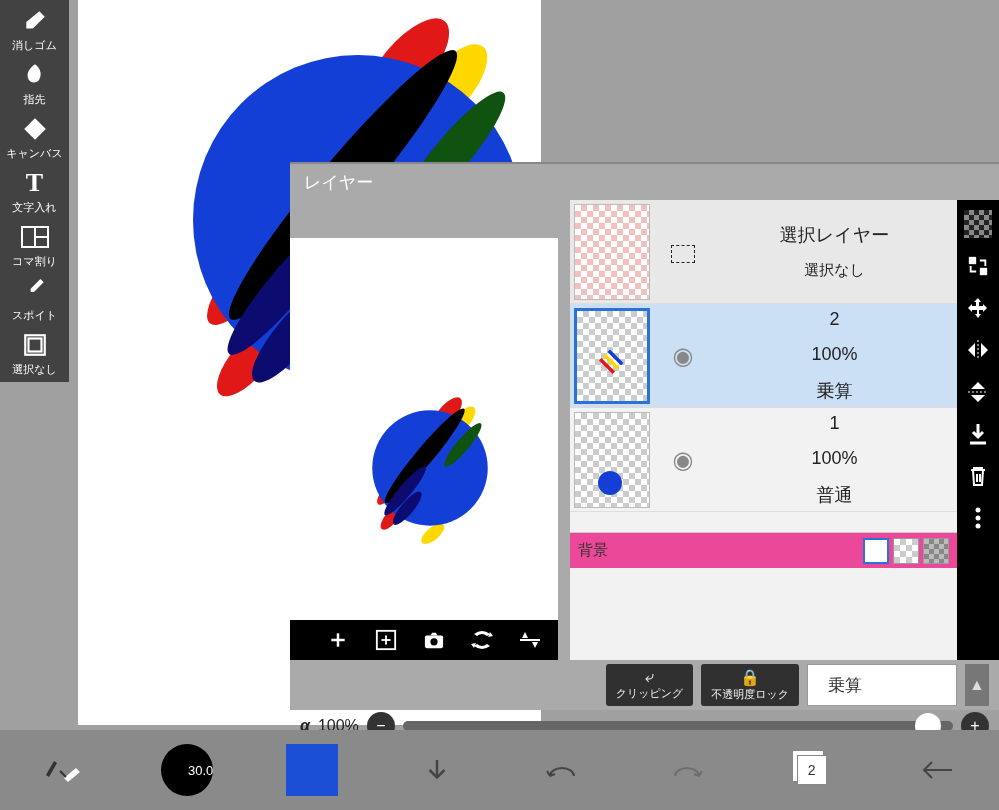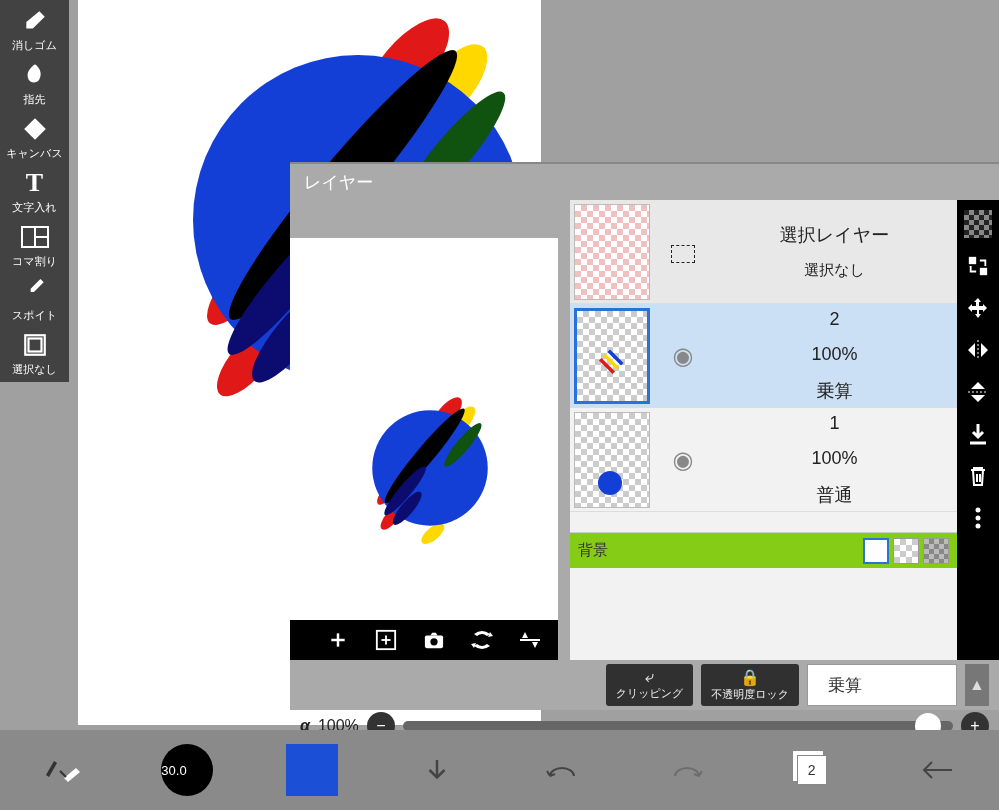--- a/index.html
+++ b/index.html
@@ -26,21 +26,21 @@
 .gap-col { width: 12px; }
 .layers-col { flex: 1; background: #f2f2f2; display: flex; flex-direction: column; }
 .layer-row { display: flex; align-items: center; border-bottom: 1px solid #ddd; background: #e8e8e8; height: 104px; }
 .layer-row.selected { background: #cce0f5; }
 .layer-thumb { width: 76px; height: 96px; margin: 4px; background: #fff; position: relative; border: 1px solid #bbb; }
 .layer-thumb.selected-border { border: 3px solid #2b72d6; }
 .layer-eye-col { width: 58px; display: flex; flex-direction: column; align-items: center; justify-content: center; }
 .layer-eye { color: #888; font-size: 24px; }
 .sel-marker { width: 24px; height: 18px; border: 1.5px dashed #222; margin-top: 4px; }
 .layer-info { flex: 1; display: flex; flex-direction: column; align-items: center; justify-content: center; gap: 14px; font-size: 18px; color: #222; }
-.bg-row { display: flex; align-items: center; background: #84cc16; height: 36px; padding: 0 8px; border-top: 1px solid #ccc; justify-content: space-between; margin-top: 20px; }
+.bg-row { display: flex; align-items: center; background: #ec4899; height: 36px; padding: 0 8px; border-top: 1px solid #ccc; justify-content: space-between; margin-top: 20px; }
 .bg-row-label { font-size: 15px; color: #333; }
 .bg-swatches { display: flex; gap: 4px; }
 .bg-swatch { width: 26px; height: 26px; border: 1px solid #999; }
 .bg-swatch.sel { border: 2px solid #2b72d6; }
 .side-icons { width: 42px; background: #000; display: flex; flex-direction: column; align-items: center; gap: 14px; padding: 10px 0; }
 .side-icons .sicon { color: #fff; width: 28px; height: 28px; display: flex; align-items: center; justify-content: center; cursor: pointer; }
 
 .layer-panel-footer { padding: 4px 10px 8px; }
 .footer-btns { display: flex; gap: 8px; justify-content: flex-end; align-items: stretch; }
 .fbtn { background: #303030; color: #eee; padding: 4px 10px; border-radius: 3px; font-size: 11px; display: flex; flex-direction: column; align-items: center; cursor: pointer; min-width: 78px; }
@@ -48,21 +48,21 @@
 .blend-select { background: #fff; color: #333; padding: 8px 20px; font-size: 17px; flex: 1; max-width: 150px; border: 1px solid #999; display: flex; align-items: center; }
 .blend-tri { background: #777; width: 24px; display: flex; align-items: center; justify-content: center; color: #ddd; }
 .alpha-row { display: flex; align-items: center; gap: 8px; margin-top: 6px; color: #222; font-size: 16px; }
 .alpha-slider { flex: 1; height: 10px; background: linear-gradient(#666,#666); border-radius: 5px; position: relative; }
 .alpha-knob { position: absolute; right: 12px; top: -8px; width: 26px; height: 26px; background: #fff; border-radius: 50%; }
 .circle-btn { width: 28px; height: 28px; border-radius: 50%; background: #333; color: #fff; display: flex; align-items: center; justify-content: center; cursor: pointer; font-size: 16px; }
 
 
 .bottom-bar { position: absolute; left: 0; bottom: 0; width: 999px; height: 80px; background: #8a8a8a; display: flex; align-items: center; justify-content: space-around; z-index: 20; }
 .bbtn { width: 60px; height: 60px; display: flex; align-items: center; justify-content: center; color: #333; cursor: pointer; }
-.brush-circle { width: 52px; height: 52px; border-radius: 50%; background: #000; display: flex; align-items: center; justify-content: flex-start; color: #fff; font-size: 13px; }
+.brush-circle { width: 52px; height: 52px; border-radius: 50%; background: #000; display: flex; align-items: center; justify-content: flex-end; color: #fff; font-size: 13px; }
 .color-swatch { width: 52px; height: 52px; background: #1a4fd6; }
 .layers-btn { background: #fff; width: 30px; height: 30px; border: 1px solid #888; position: relative; box-shadow: -4px -4px 0 #fff, -4px -4px 0 1px #888; font-size: 14px; display: flex; align-items: center; justify-content: center; }
 
 
 .checker { background-image:
   linear-gradient(45deg,#ccc 25%,transparent 25%),
   linear-gradient(-45deg,#ccc 25%,transparent 25%),
   linear-gradient(45deg,transparent 75%,#ccc 75%),
   linear-gradient(-45deg,transparent 75%,#ccc 75%);
   background-size: 12px 12px;

